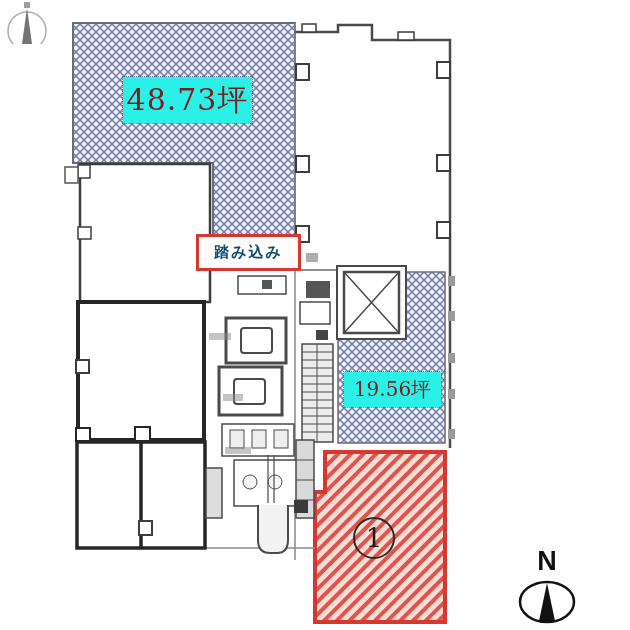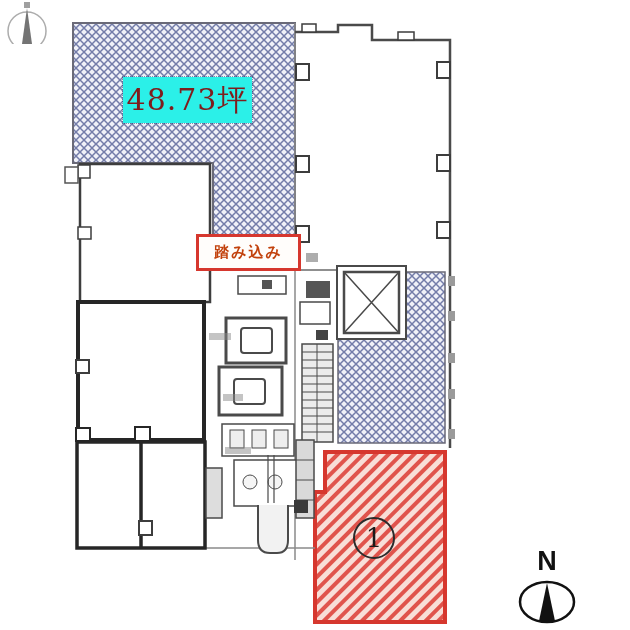--- a/index.html
+++ b/index.html
@@ -5,21 +5,21 @@
   html,body{margin:0;padding:0;background:#fff;}
   .canvas{position:relative;width:630px;height:630px;background:#fff;overflow:hidden;
           font-family:"DejaVu Serif", serif;}
   .canvas svg{position:absolute;left:0;top:0;}
   .area-label{position:absolute;display:flex;align-items:center;justify-content:center;
               background:#2bf0e8;color:#7f1d1d;outline:1px dotted rgba(40,60,110,.55);}
   .area-label.large{left:123px;top:77px;width:129px;height:46px;font-size:30px;letter-spacing:1px;}
   .area-label.small{left:344px;top:372px;width:97px;height:35px;font-size:20px;}
   .vestibule{position:absolute;left:196px;top:234px;width:99px;height:31px;background:#fffdfb;
              border:3px solid #d6372e;display:flex;align-items:center;justify-content:center;
-             font-size:15px;font-weight:bold;letter-spacing:2px;color:#c2410c;}
+             font-size:15px;font-weight:bold;letter-spacing:2px;color:#0c4a6e;}
   .unit-marker{position:absolute;left:352px;top:516px;width:44px;height:44px;
                display:flex;align-items:center;justify-content:center;}
   .unit-circle{width:38px;height:38px;border:2px solid #2b2b2b;border-radius:50%;
                display:flex;align-items:center;justify-content:center;
                font-size:26px;color:#1a1a1a;background:transparent;}
   .north{position:absolute;left:515px;top:546px;width:64px;text-align:center;
          font-family:"Liberation Sans", sans-serif;}
   .north .n{font-size:27px;font-weight:bold;color:#111;line-height:30px;}
   .north svg{position:static;display:block;margin:2px auto 0;}
   .small-compass{left:70px;top:586px;opacity:.7;}
@@ -122,20 +122,21 @@
       <path d="M268,455 V503 M274,455 V503" fill="none" stroke-width="1.2"></path>
 
       <rect x="209" y="333" width="22" height="7" fill="#8a8a8a" opacity=".5" stroke="none"></rect>
       <rect x="223" y="394" width="20" height="7" fill="#8a8a8a" opacity=".5" stroke="none"></rect>
       <rect x="225" y="447" width="26" height="7" fill="#8a8a8a" opacity=".5" stroke="none"></rect>
       <rect x="306" y="253" width="12" height="9" fill="#777" opacity=".6" stroke="none"></rect>
     </g>
   </svg>
 
   <div class="area-label large">48.73坪</div>
+  <div class="area-label small">19.56坪</div>
 
   <div class="vestibule">踏み込み</div>
 
   <div class="unit-marker">
     <span class="unit-circle">1</span>
   </div>
 
   <div class="north">
     <div class="n">N</div>
     <svg width="60" height="46" viewBox="0 0 60 46">

